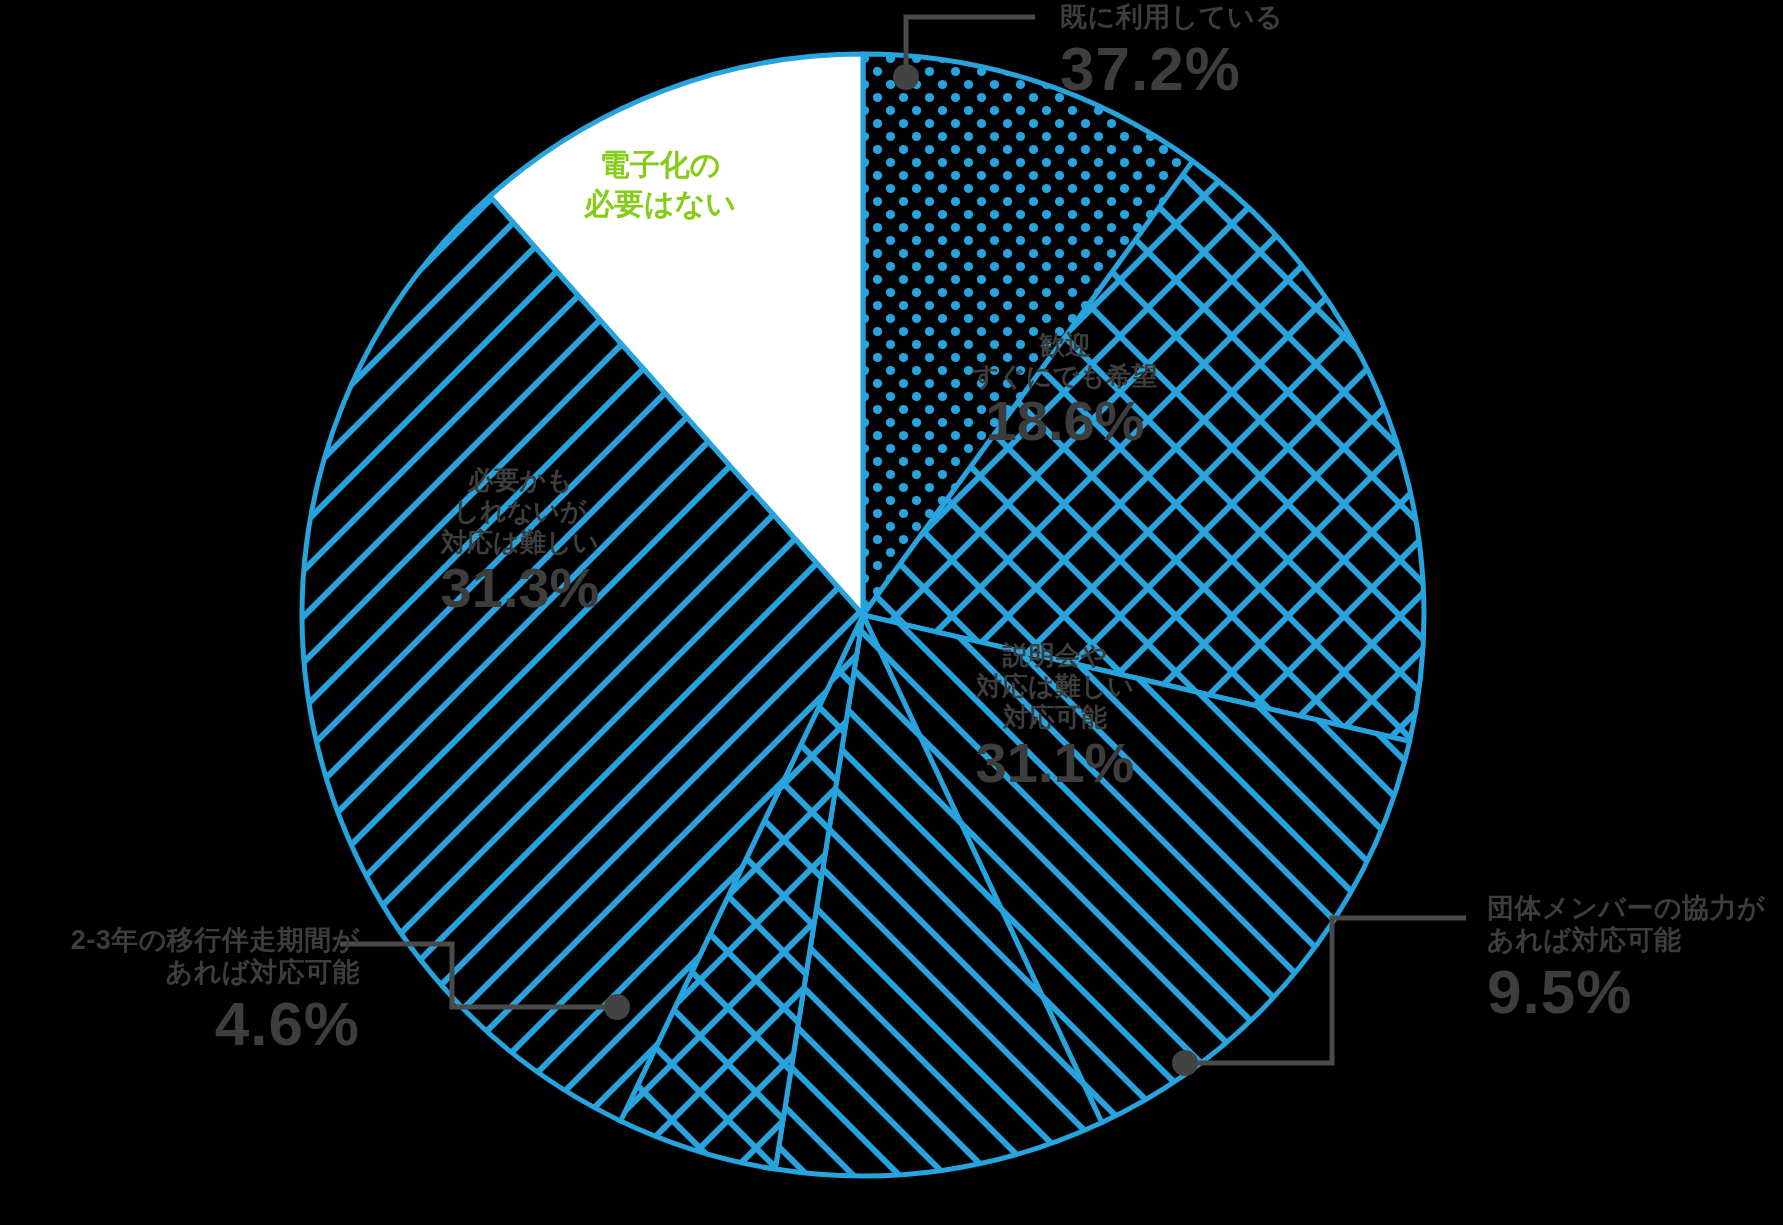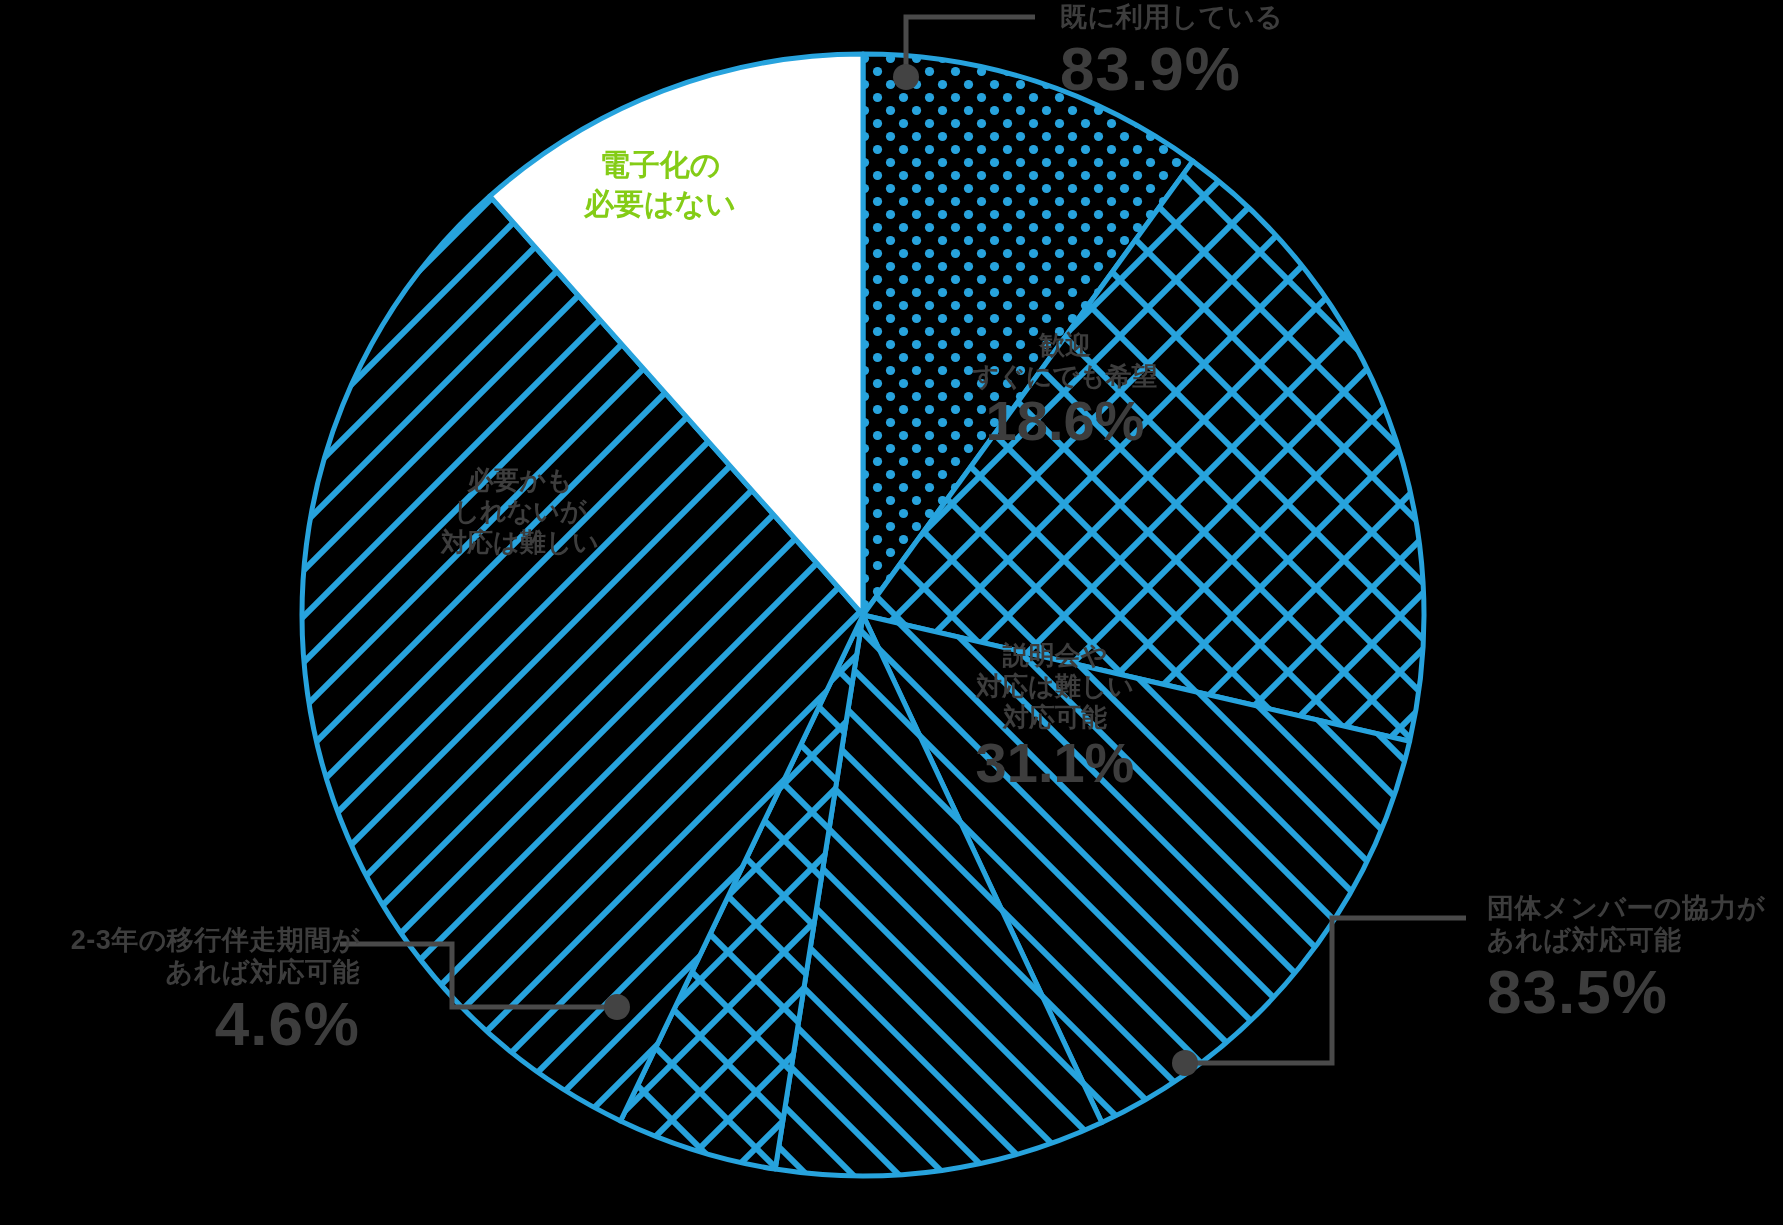--- a/index.html
+++ b/index.html
@@ -60,27 +60,27 @@
         <circle cx="906" cy="77" r="13" fill="#434343"></circle>
         <polyline points="1185,1063 1332,1063 1332,918 1466,918" fill="none" stroke="#4a4a4a" stroke-width="5"></polyline>
         <circle cx="1185" cy="1063" r="13" fill="#434343"></circle>
         <polyline points="617,1007 452,1007 452,944 340,944" fill="none" stroke="#4a4a4a" stroke-width="5"></polyline>
         <circle cx="617" cy="1007" r="13" fill="#434343"></circle>
       </g>
   </svg>
 
   <div class="lbl l" style="left:1060px;top:2px;">
     <div class="t">既に利用している</div>
-    <div class="p">83.9%</div>
+    <div class="p">37.2%</div>
   </div>
 
   <div class="lbl l" style="left:1487px;top:893px;">
     <div class="t">団体メンバーの協力が</div>
     <div class="t">あれば対応可能</div>
-    <div class="p">83.5%</div>
+    <div class="p">9.5%</div>
   </div>
 
   <div class="lbl r" style="left:-60px;top:925px;width:420px;">
     <div class="t">2-3年の移行伴走期間が</div>
     <div class="t">あれば対応可能</div>
     <div class="p">4.6%</div>
   </div>
 
   <div class="inlbl" style="left:935px;top:330px;width:260px;">
     <div class="t">歓迎</div>
@@ -92,20 +92,21 @@
     <div class="t">説明会や</div>
     <div class="t">対応は難しい</div>
     <div class="t">対応可能</div>
     <div class="p">31.1%</div>
   </div>
 
   <div class="inlbl" style="left:375px;top:465px;width:290px;">
     <div class="t">必要かも</div>
     <div class="t">しれないが</div>
     <div class="t">対応は難しい</div>
+    <div class="p">31.3%</div>
   </div>
 
   <div class="inlbl white-lbl" style="left:525px;top:145px;width:270px;">
     <div class="t">電子化の</div>
     <div class="t">必要はない</div>
   </div>
 
 </div>
 
 </body></html>

